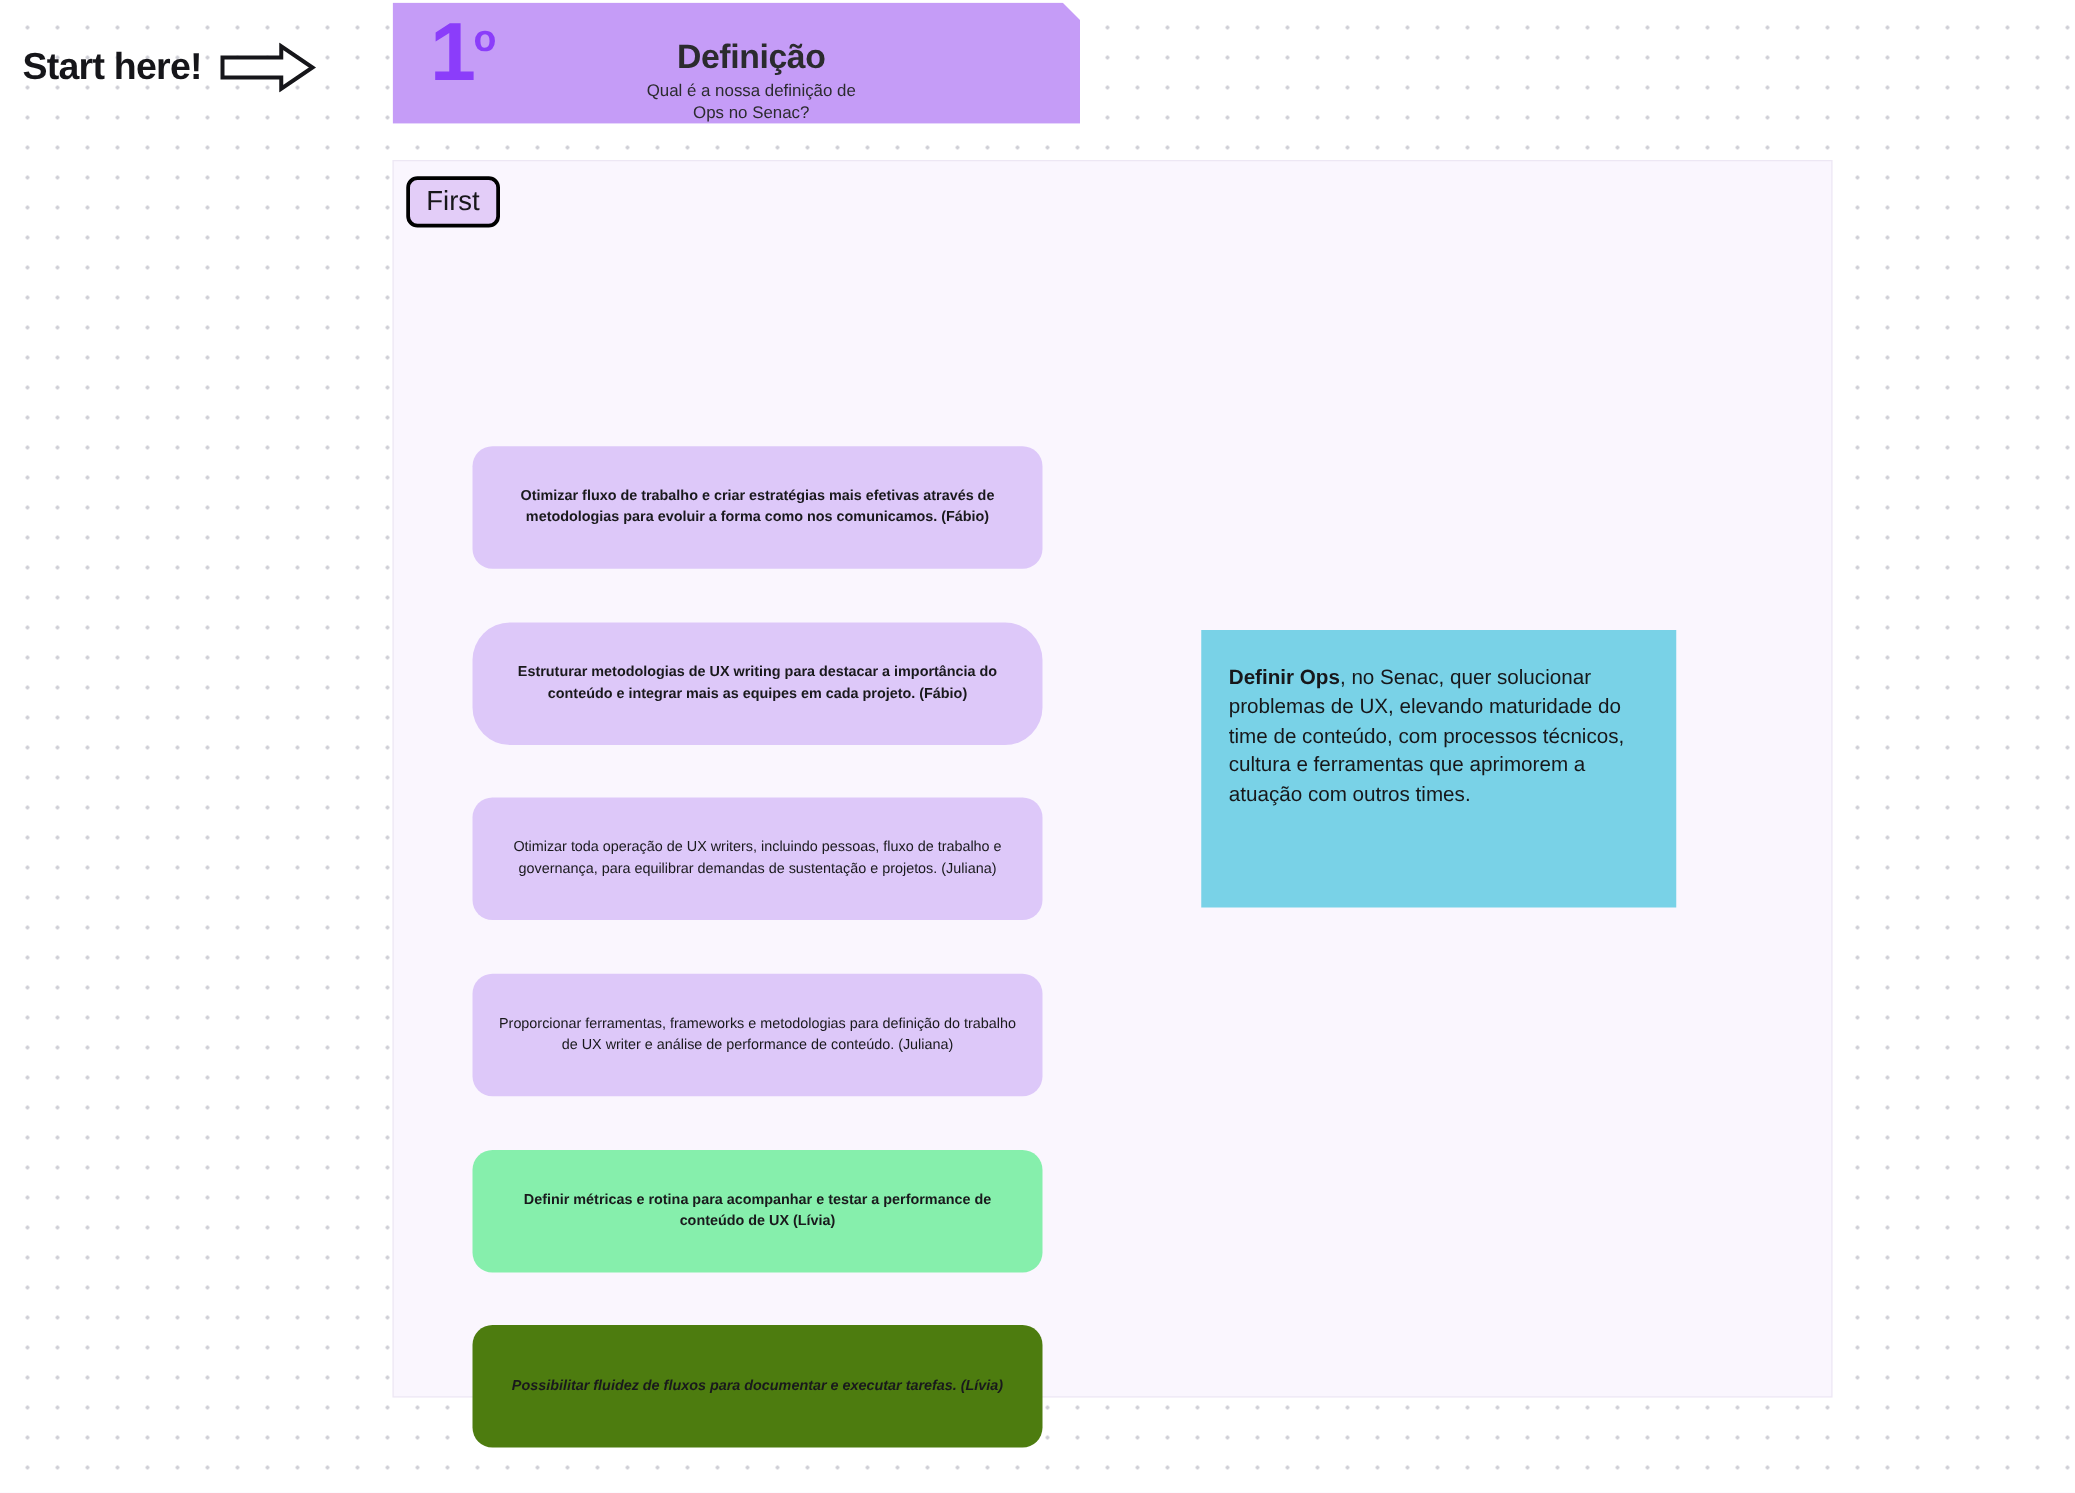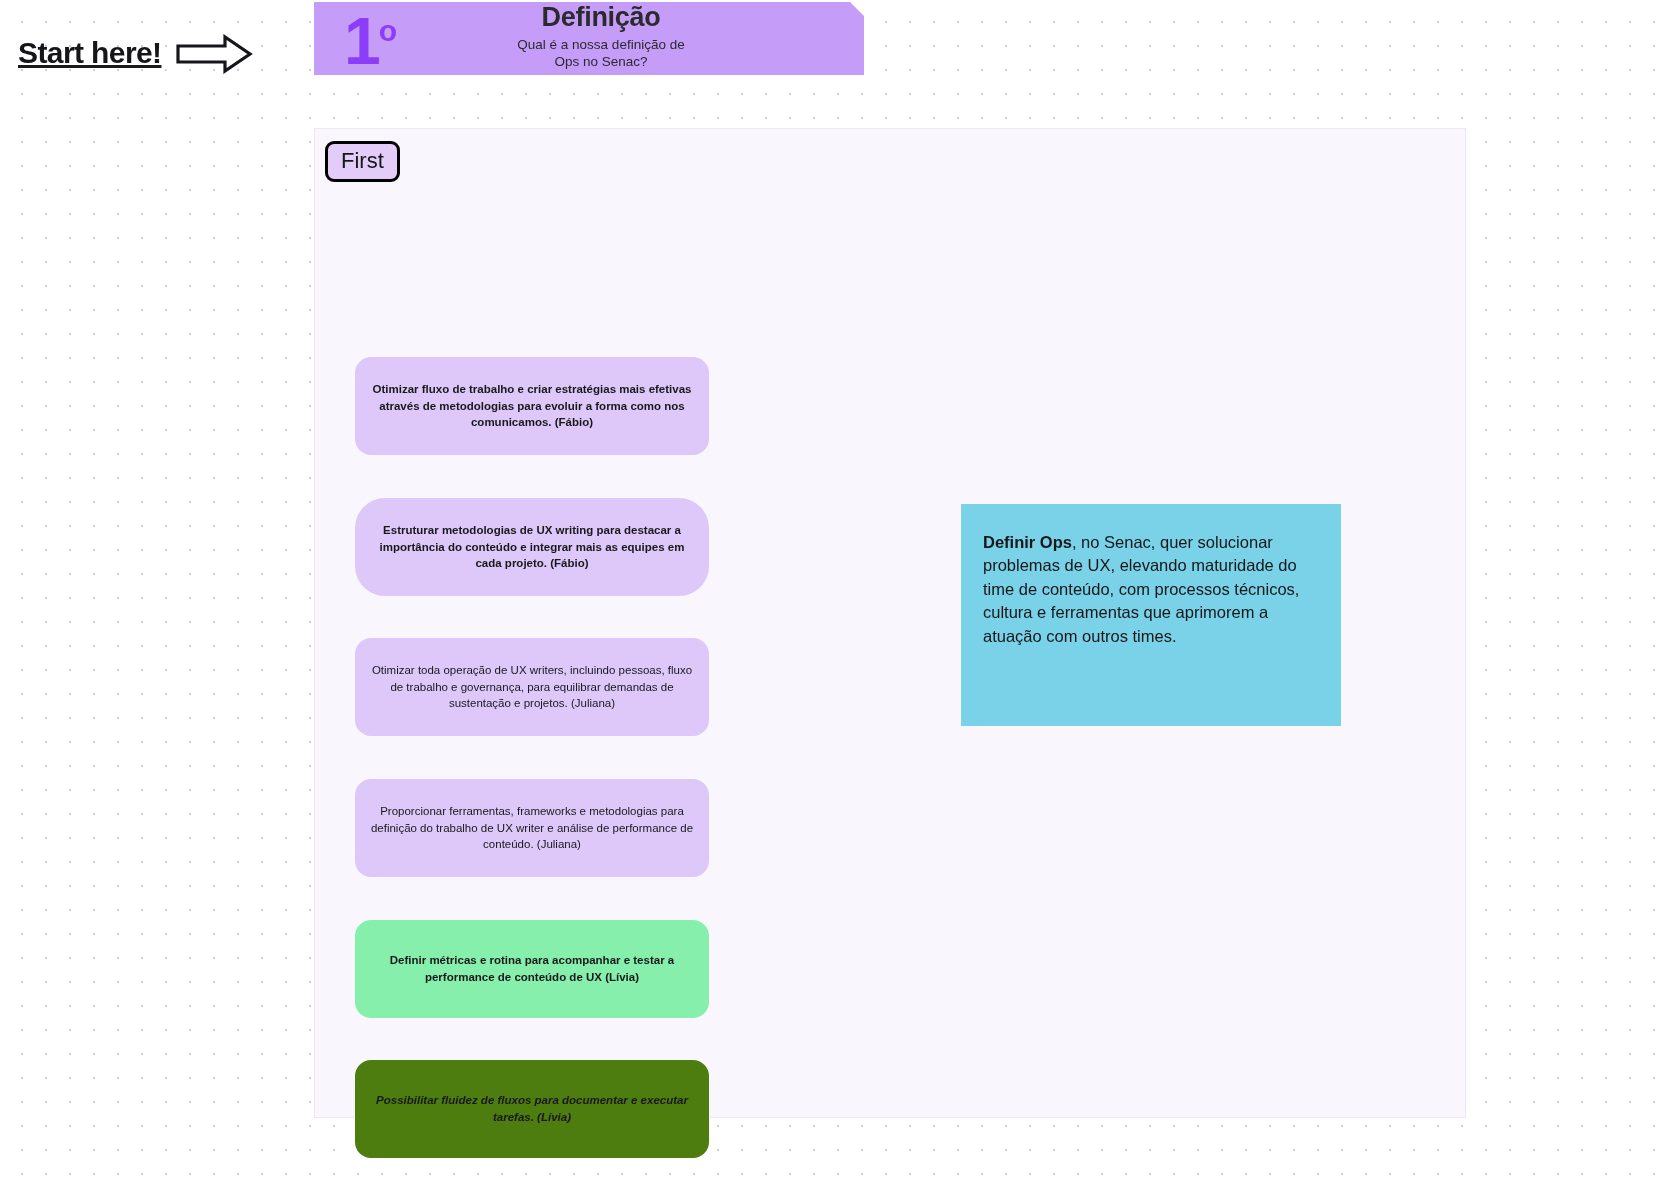--- a/index.html
+++ b/index.html
@@ -20,44 +20,43 @@
   }
 
   
   #start-here {
     position: absolute;
     left: 18px;
     top: 28px;
     display: flex;
     align-items: center;
     gap: 14px;
-    text-decoration: underline;
   }
   #start-here .label {
     font-size: 30px;
     font-weight: bold;
     letter-spacing: -0.6px;
     color: #16161a;
     white-space: nowrap;
   }
   #start-here .arrow {
     display: block;
     margin-top: 6px;
   }
 
   
   #banner {
     position: absolute;
     left: 314px;
     top: 2px;
     width: 550px;
-    height: 73px;
+    height: 97px;
     background: #c59cf7;
     display: flex;
-    align-items: flex-start;
+    align-items: flex-end;
     box-sizing: border-box;
     clip-path: polygon(0 0, calc(100% - 14px) 0, 100% 14px, 100% 100%, 0 100%);
   }
   #banner .ordinal {
     position: absolute;
     left: 30px;
     top: 6px;
     font-size: 66px;
     font-weight: bold;
     color: #8b3dfa;
@@ -117,22 +116,22 @@
   .note {
     position: absolute;
     border-radius: 16px;
     box-sizing: border-box;
     display: flex;
     align-items: center;
     justify-content: center;
     text-align: center;
   }
   .note-purple {
-    left: 40px;
-    width: 354px;
+    left: 63px;
+    width: 456px;
     height: 98px;
     background: #ddc8f9;
     padding: 8px 14px;
   }
   .note-purple .note-text {
     font-size: 11.5px;
     line-height: 1.45;
     color: #19191c;
   }
   .note-purple.bold .note-text {

